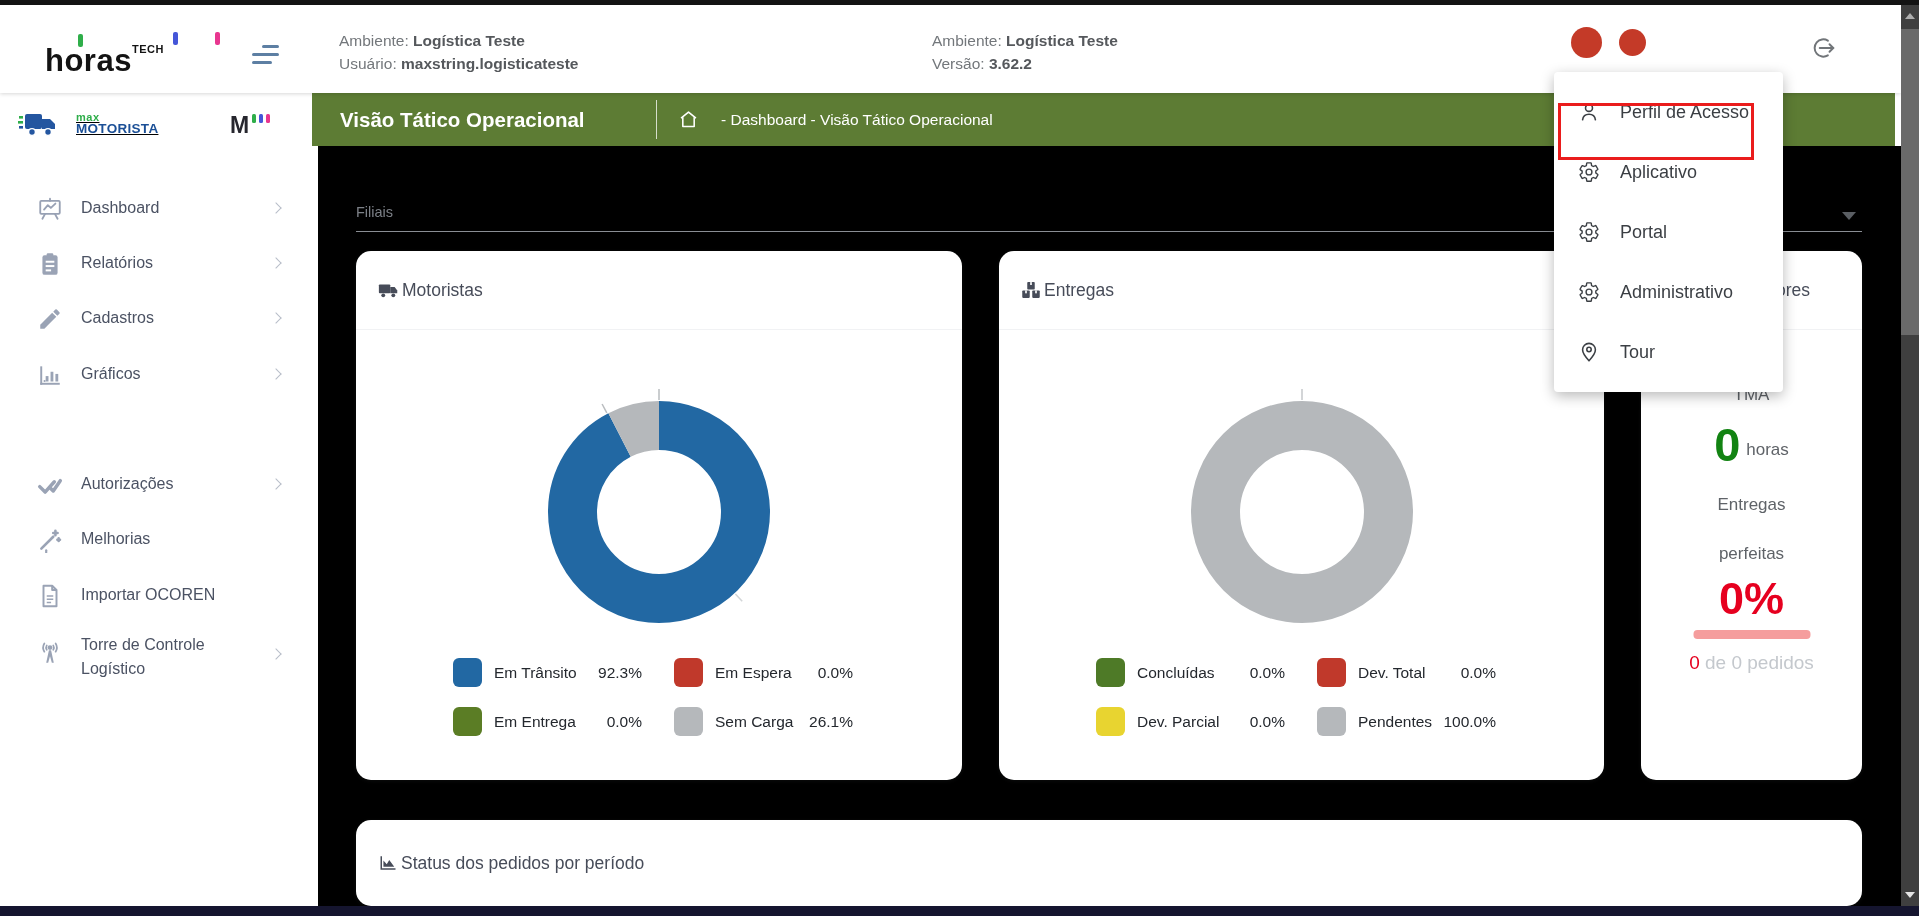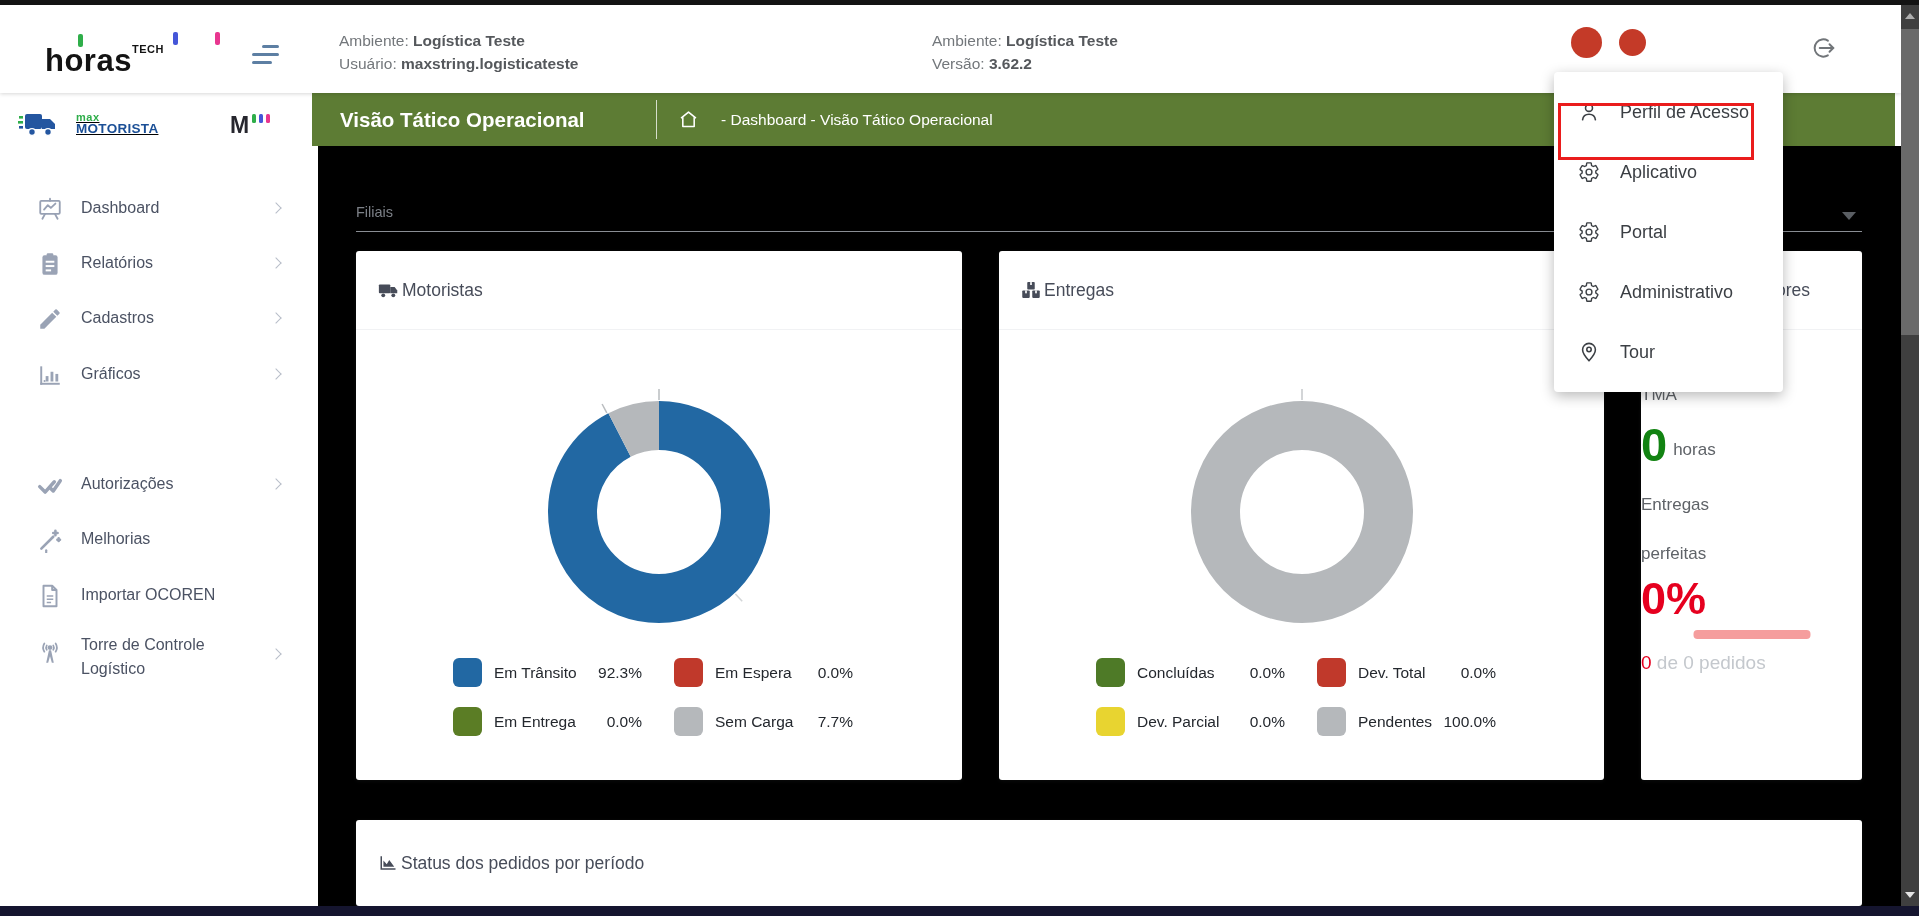--- a/index.html
+++ b/index.html
@@ -60,21 +60,21 @@
   .side-item .s-label{position:absolute;left:81px;top:0;line-height:44px;font-size:16px;color:#4b5263;}
   .side-item .s-label.two-line{line-height:24px;top:-2px;width:175px;}
   .chev{position:absolute;left:272px;top:18px;width:8px;height:8px;border-right:1.6px solid #b7bdc8;border-top:1.6px solid #b7bdc8;transform:rotate(45deg);}
 
   
   #content{position:absolute;left:318px;top:146px;width:1583px;height:868px;background:#000000;}
   #filiais-label{position:absolute;left:38px;top:58px;font-size:14.5px;color:#7c8087;}
   #filiais-line{position:absolute;left:38px;top:85px;width:1506px;height:1px;background:#8a8e94;}
   #filiais-caret{position:absolute;left:1524px;top:66px;width:0;height:0;border-left:7px solid transparent;border-right:7px solid transparent;border-top:8px solid #5a5e63;cursor:pointer;}
 
-  .card{position:absolute;background:#fff;border-radius:3px;box-shadow:0 1px 4px rgba(60,64,67,.20);}
+  .card{position:absolute;background:#fff;border-radius:15px;box-shadow:0 1px 4px rgba(60,64,67,.20);}
   #card-mot{left:38px;top:105px;width:606px;height:529px;}
   #card-ent{left:681px;top:105px;width:605px;height:529px;}
   #card-ind{left:1323px;top:105px;width:221px;height:529px;}
   #card-status{left:38px;top:674px;width:1506px;height:86px;}
   .card-head{position:absolute;left:0;top:0;width:100%;height:79px;border-bottom:1px solid #f1f2f4;display:flex;align-items:center;padding-left:22px;}
   .card-title{font-size:17.5px;font-weight:500;color:#474c59;}
   .head-ic{margin-right:3px;display:inline-flex;}
   #card-status .card-head{height:86px;border-bottom:none;}
   #card-ind .card-head{padding-left:0;}
   #ind-head-inner{position:absolute;right:52px;top:0;height:79px;display:flex;align-items:center;}
@@ -82,21 +82,21 @@
   .donut-svg{position:absolute;left:153px;top:111px;}
   .legend-row{position:absolute;left:0;width:100%;height:30px;font-size:15.5px;color:#24282e;}
   .lr1{top:407px;} .lr2{top:456px;}
   .lg-sw{position:absolute;top:0;width:29px;height:29px;border-radius:6px;}
   .lg-label{position:absolute;top:0;line-height:30px;text-align:center;}
   .lg-val{position:absolute;top:0;line-height:30px;width:70px;text-align:right;}
   .sw1{left:97px;} .lb1{left:138px;} .vl1{left:216px;}
   .sw2{left:318px;} .lb2{left:359px;} .vl2{left:427px;}
 
   
-  .ind-line{position:absolute;left:0;width:100%;}
+  .ind-line{position:absolute;left:0;width:100%;text-align:center;}
   #ind-tma{top:134px;font-size:17px;color:#5f6368;}
   #ind-val{top:166px;height:50px;}
   #ind-val .big0{font-size:47px;font-weight:700;color:#128312;vertical-align:-6px;}
   #ind-val .unit{font-size:17px;color:#5f6368;margin-left:6px;}
   #ind-l1{top:244px;font-size:17px;color:#5f6368;}
   #ind-l2{top:293px;font-size:17px;color:#5f6368;}
   #ind-pct{top:322px;font-size:45px;font-weight:700;color:#e6001f;}
   #ind-bar{position:absolute;left:50%;transform:translateX(-50%);top:379px;width:117px;height:9px;border-radius:4px;background:#f59d9d;}
   #ind-foot{top:401px;font-size:19px;color:#c4c8cd;}
   #ind-foot .red{color:#e6001f;}
@@ -298,21 +298,21 @@
         <span class="lg-sw sw2" style="background: rgb(192, 57, 43);"></span>
         <span class="lg-label lb2">Em Espera</span>
         <span class="lg-val vl2">0.0%</span>
       </div>
       <div class="legend-row lr2">
         <span class="lg-sw sw1" style="background: rgb(91, 125, 37);"></span>
         <span class="lg-label lb1">Em Entrega</span>
         <span class="lg-val vl1">0.0%</span>
         <span class="lg-sw sw2" style="background: rgb(181, 184, 187);"></span>
         <span class="lg-label lb2">Sem Carga</span>
-        <span class="lg-val vl2">7.7%</span>
+        <span class="lg-val vl2">26.1%</span>
       </div>
     </div>
 
     <div class="card" id="card-ent">
       <div class="card-head">
         <span class="head-ic">
           <svg width="20" height="20" viewBox="0 0 24 24" fill="#474c59">
             <rect x="7.5" y="2.5" width="9" height="9" rx="1"></rect>
               <rect x="1.5" y="12.5" width="9" height="9" rx="1"></rect>
               <rect x="13.5" y="12.5" width="9" height="9" rx="1"></rect>

